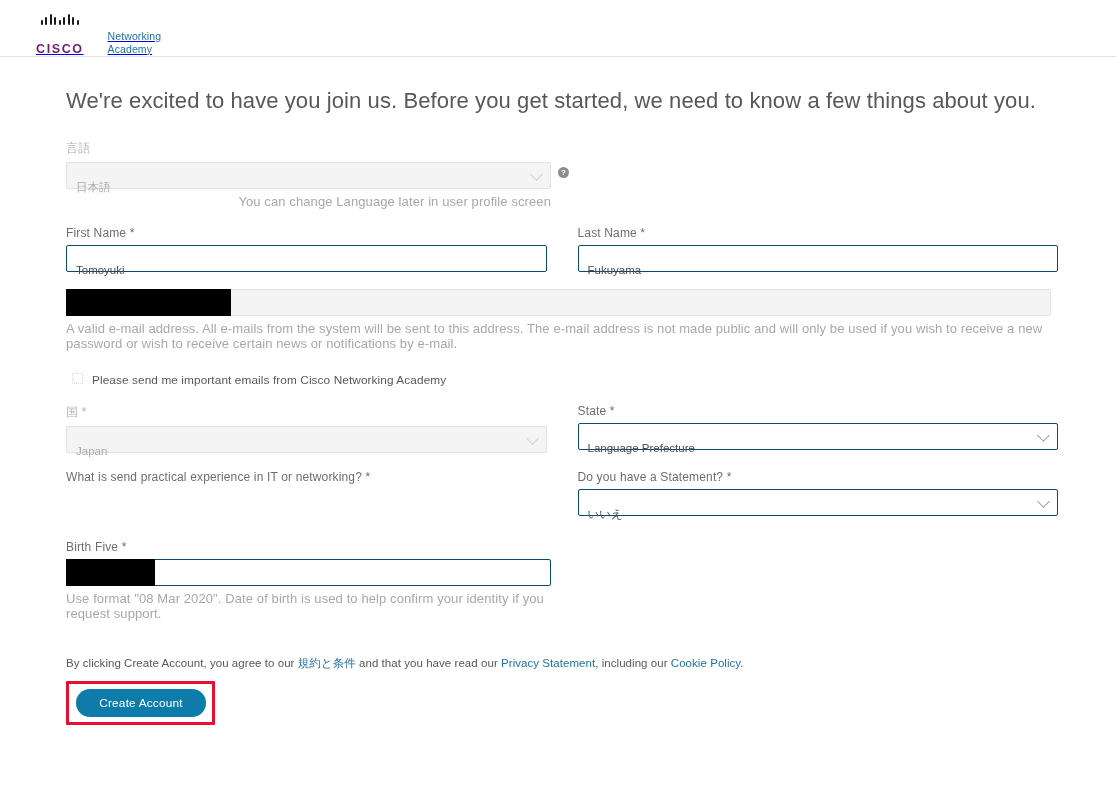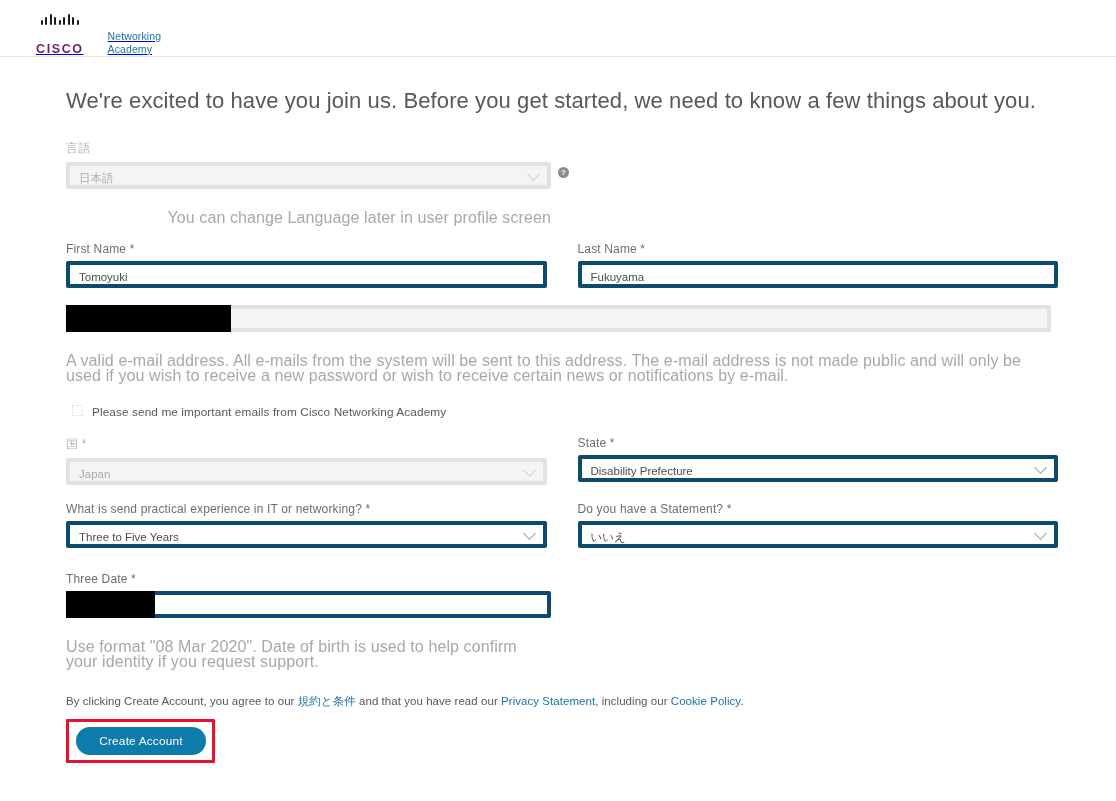--- a/index.html
+++ b/index.html
@@ -67,26 +67,26 @@
     font-size: 12px;
     color: #6d6e71;
     margin: 0 0 5px 0;
     letter-spacing: .15px;
   }
   label.fld-label.dim { color: #b3b3b3; }
 
   .input, .select {
     width: 100%;
     height: 27px;
-    border: 4px solid #0c4a6e;
+    border: 1px solid #0c4a6e;
     background: #ffffff;
     border-radius: 2px;
     font-size: 11.5px;
     color: #4b4b4d;
-    padding: 0 9px;
+    padding: 12px 9px;
     line-height: 25px;
     position: relative;
   }
   .input.disabled, .select.disabled {
     background: #f4f4f4;
     border-color: #e2e2e2;
     color: #a9a9ab;
   }
   .select { padding-right: 26px; }
   .chev {
@@ -94,24 +94,24 @@
     right: 9px; top: 50%;
     width: 9px; height: 9px;
     margin-top: -6px;
     border-right: 1px solid #9a9a9c;
     border-bottom: 1px solid #9a9a9c;
     transform: rotate(45deg);
   }
   .select.disabled .chev { border-color: #cfcfd1; }
 
   .helper {
-    font-size: 16px;
+    font-size: 13px;
     color: #a8a8aa;
     line-height: 15px;
-    margin-top: 21px;
+    margin-top: 5px;
     letter-spacing: .1px;
   }
   .helper.right-align { text-align: right; }
 
   .block { margin-top: 17px; }
 
   
   .redact {
     position: absolute;
     background: #000000;
@@ -138,21 +138,21 @@
     width: 11px; height: 11px;
     border: 1px dotted #d9d9d9;
     background: #fff;
     display: inline-block;
     margin-right: 9px;
   }
   .checkline span.txt { font-size: 11.8px; color: #58585b; letter-spacing: .1px; }
 
   
   .terms {
-    margin-top: 25px;
+    margin-top: 35px;
     font-size: 11.5px;
     color: #58585b;
     letter-spacing: .05px;
   }
   .terms a { color: #1e73a8; text-decoration: none; }
 
   
   .btn-zone { position: relative; margin-top: 10px; height: 44px; }
   .annot {
     position: absolute;
@@ -253,45 +253,41 @@
         <div class="col">
           <label class="fld-label dim">国 *</label>
           <div class="select disabled">
             <span>Japan</span>
             <span class="chev"></span>
           </div>
         </div>
         <div class="col right">
           <label class="fld-label">State *</label>
           <div class="select">
-            <span>Disability Prefecture</span>
+            <span>Language Prefecture</span>
             <span class="chev"></span>
           </div>
         </div>
       </div>
 
       <div class="row block">
         <div class="col">
           <label class="fld-label">What is send practical experience in IT or networking? *</label>
-          <div class="select">
-            <span>Three to Five Years</span>
-            <span class="chev"></span>
-          </div>
         </div>
         <div class="col right">
           <label class="fld-label">Do you have a Statement? *</label>
           <div class="select">
             <span>いいえ</span>
             <span class="chev"></span>
           </div>
         </div>
       </div>
 
       <div style="width:485px;margin-top:24px;">
-        <label class="fld-label">Three Date *</label>
+        <label class="fld-label">Birth Five *</label>
         <div class="field-holder">
           <div class="input">
             <span></span>
           </div>
           <div class="redact" style="width:89px;height:27px;"></div>
         </div>
         <div class="helper">Use format "08 Mar 2020". Date of birth is used to help confirm your identity if you request support.</div>
       </div>
 
       <div class="terms">

